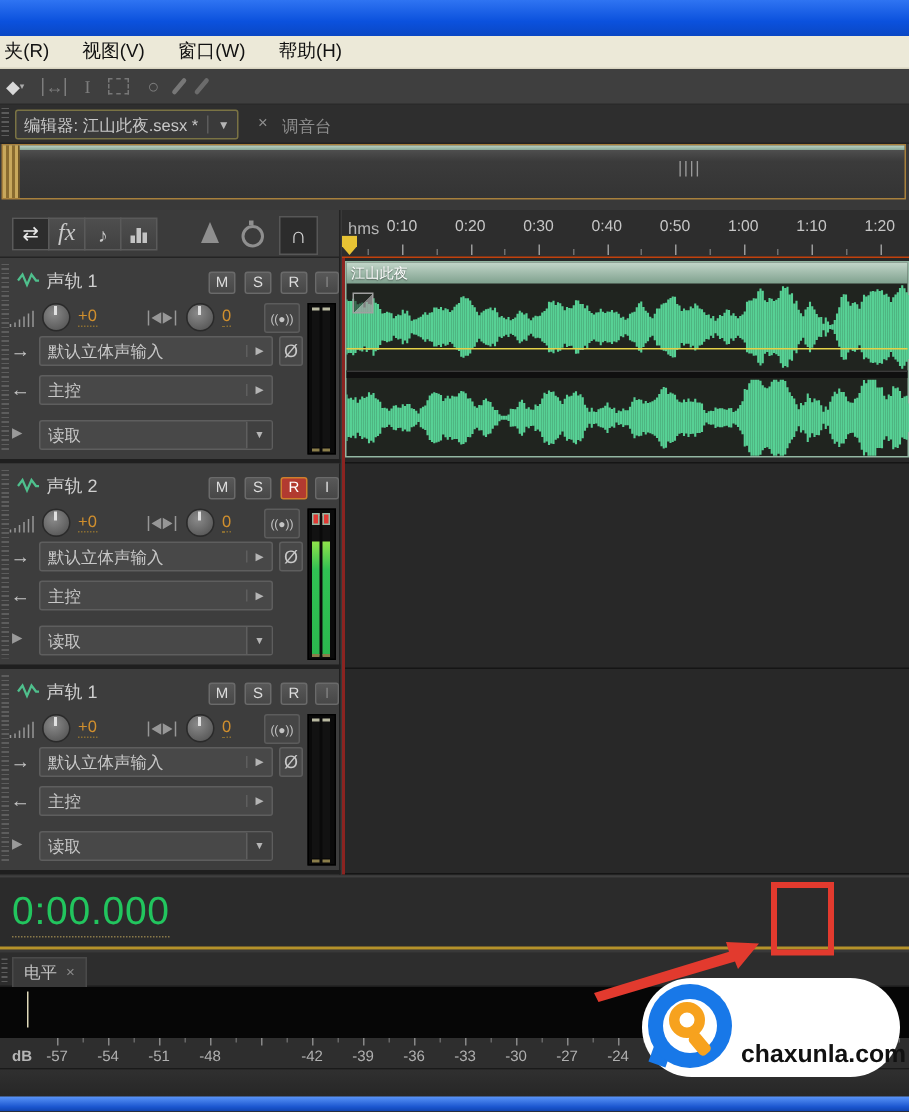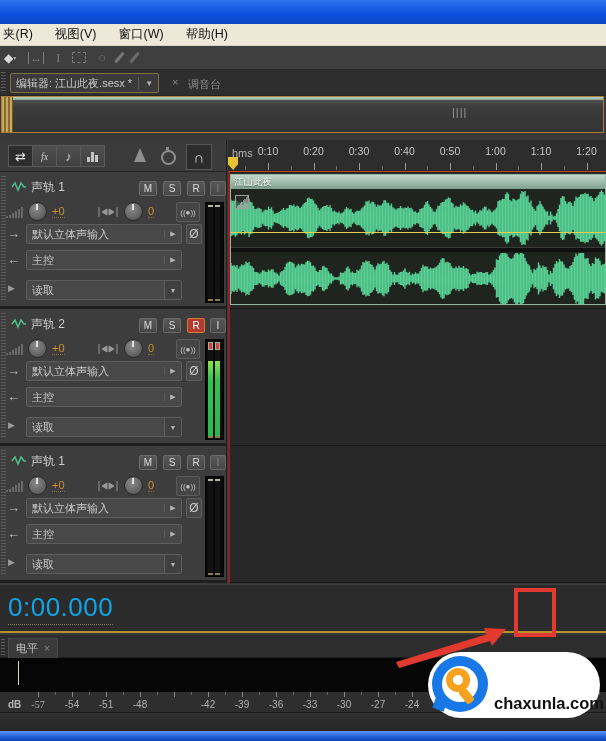--- a/index.html
+++ b/index.html
@@ -37,21 +37,21 @@
               border-right:1px solid #6d5425;
               background-image:repeating-linear-gradient(to right,#c8a85c 0 2px,#8a6c30 2px 4px);}
   .nav-grip-c{position:absolute;left:450px;top:9px;color:#9a9a9a;font-size:11px;letter-spacing:1px;}
   
   .mtbar{left:0;top:140px;width:227px;height:32px;background:#3b3b3b;border-bottom:1px solid #242424;
          border-right:1px solid #242424;box-sizing:border-box;}
   .btngrp{position:absolute;left:8px;top:5px;display:flex;}
   .mbtn{width:23px;height:20px;background:linear-gradient(#4e4e4e,#414141);border:1px solid #5a5a5a;
         display:flex;align-items:center;justify-content:center;color:#c9c9c9;font-size:13px;margin-right:-1px;}
   .mbtn.pressed{background:#2d2d2d;color:#e8e8e8;}
-  .fx{font-style:italic;font-family:"Liberation Serif","DejaVu Serif",serif;font-size:10px;}
+  .fx{font-style:italic;font-family:"Liberation Serif","DejaVu Serif",serif;font-size:16px;}
   .bars{display:flex;align-items:flex-end;gap:1px;height:11px;}
   .bars i{display:block;width:3px;background:#c4c4c4;}
   .metro{width:0;height:0;border-left:6px solid transparent;border-right:6px solid transparent;border-bottom:14px solid #8f8f8f;}
   .timer{width:11px;height:11px;border:2px solid #8f8f8f;border-radius:50%;position:relative;}
   .timer:before{content:"";position:absolute;left:3px;top:-5px;width:3px;height:3px;background:#8f8f8f;}
   .magnetbox{position:absolute;left:186px;top:4px;width:24px;height:24px;background:#2c2c2c;border:1px solid #575757;
              display:flex;align-items:center;justify-content:center;color:#d6d6d6;font-weight:bold;font-size:15px;}
   .ruler{left:228px;top:140px;width:378px;height:32px;background:#2d2d2d;border-bottom:1px solid #c2410c;box-sizing:border-box;}
   .ruler .unit{position:absolute;left:4px;top:7px;font-size:11px;color:#b5b5b5;}
   .rlabel{position:absolute;top:5px;transform:translateX(-50%);font-size:10.5px;color:#c6c6c6;}
@@ -105,21 +105,21 @@
   .clip-head{position:absolute;left:0;top:0;width:100%;height:14px;
              background:linear-gradient(#c2d6c9,#7fa18e);}
   .clip-title{position:absolute;left:3px;top:1px;font-size:9.5px;color:#fff;text-shadow:0 1px 1px rgba(0,0,0,.5);}
   .chdiv{position:absolute;left:0;top:72px;width:100%;height:4px;background:#101010;border-top:1px solid #3a3a3a;}
   .envline{position:absolute;left:0;top:57px;width:100%;height:1px;background:#e5d149;z-index:3;}
   .fadeicon{position:absolute;left:4px;top:20px;width:12px;height:12px;border:1px solid #a0a0a0;
             background:linear-gradient(315deg,rgba(160,160,160,.75) 50%,rgba(40,45,40,.6) 50%);z-index:3;}
   .wsvg{position:absolute;left:0;}
   
   .transport{left:0;top:584px;width:606px;height:49px;background:#2b2b2b;border-top:1px solid #3f3f3f;box-sizing:border-box;}
-  .tdisp{position:absolute;left:8px;top:7px;font-size:26px;color:#0ea5e9;letter-spacing:.5px;
+  .tdisp{position:absolute;left:8px;top:7px;font-size:26px;color:#22c55e;letter-spacing:.5px;
          border-bottom:1px dotted #8a7a4a;padding-bottom:1px;}
   .yline{left:0;top:631px;width:606px;height:2px;background:#b5922a;}
   
   .lvl-tabbar{left:0;top:635px;width:606px;height:23px;background:#2d2d2d;border-bottom:1px solid #1d1d1d;box-sizing:border-box;}
   .lvl-tab{position:absolute;left:8px;top:3px;height:19px;display:flex;align-items:center;gap:6px;padding:0 7px;
            background:#3a3a3a;border:1px solid #4a4a4a;border-bottom:none;}
   .lvl-tab .t{font-size:11px;color:#c3c3c3;} .lvl-tab .x{font-size:10px;color:#8a8a8a;}
   .meter-area{left:0;top:658px;width:606px;height:34px;background:#060606;}
   .zerotick{position:absolute;left:18px;top:3px;width:1px;height:24px;background:#ded8b8;}
   .dbscale{left:0;top:692px;width:606px;height:20px;background:#2e2e2e;}
@@ -461,21 +461,21 @@
     <div class="lvl-tab">
       <span class="t">电平</span>
       <span class="x">×</span>
     </div>
   </div>
   <div class="abs meter-area">
     <div class="zerotick"></div>
   </div>
   <div class="abs dbscale" id="dbscale">
     <span class="dbu">dB</span>
-  <span class="dblabel" style="left: 38px; font-family: Liberation Serif, serif;">-57</span>
+  <span class="dblabel" style="left: 38px;">-57</span>
       <i class="dbtick" style="left: 38px; height: 5px;"></i>
       <i class="dbtick" style="left: 55px; height: 3px; background: rgb(102, 102, 102);"></i>
       <span class="dblabel" style="left: 72px;">-54</span>
       <i class="dbtick" style="left: 72px; height: 5px;"></i>
       <i class="dbtick" style="left: 89px; height: 3px; background: rgb(102, 102, 102);"></i>
       <span class="dblabel" style="left: 106px;">-51</span>
       <i class="dbtick" style="left: 106px; height: 5px;"></i>
       <i class="dbtick" style="left: 123px; height: 3px; background: rgb(102, 102, 102);"></i>
       <span class="dblabel" style="left: 140px;">-48</span>
       <i class="dbtick" style="left: 140px; height: 5px;"></i>

